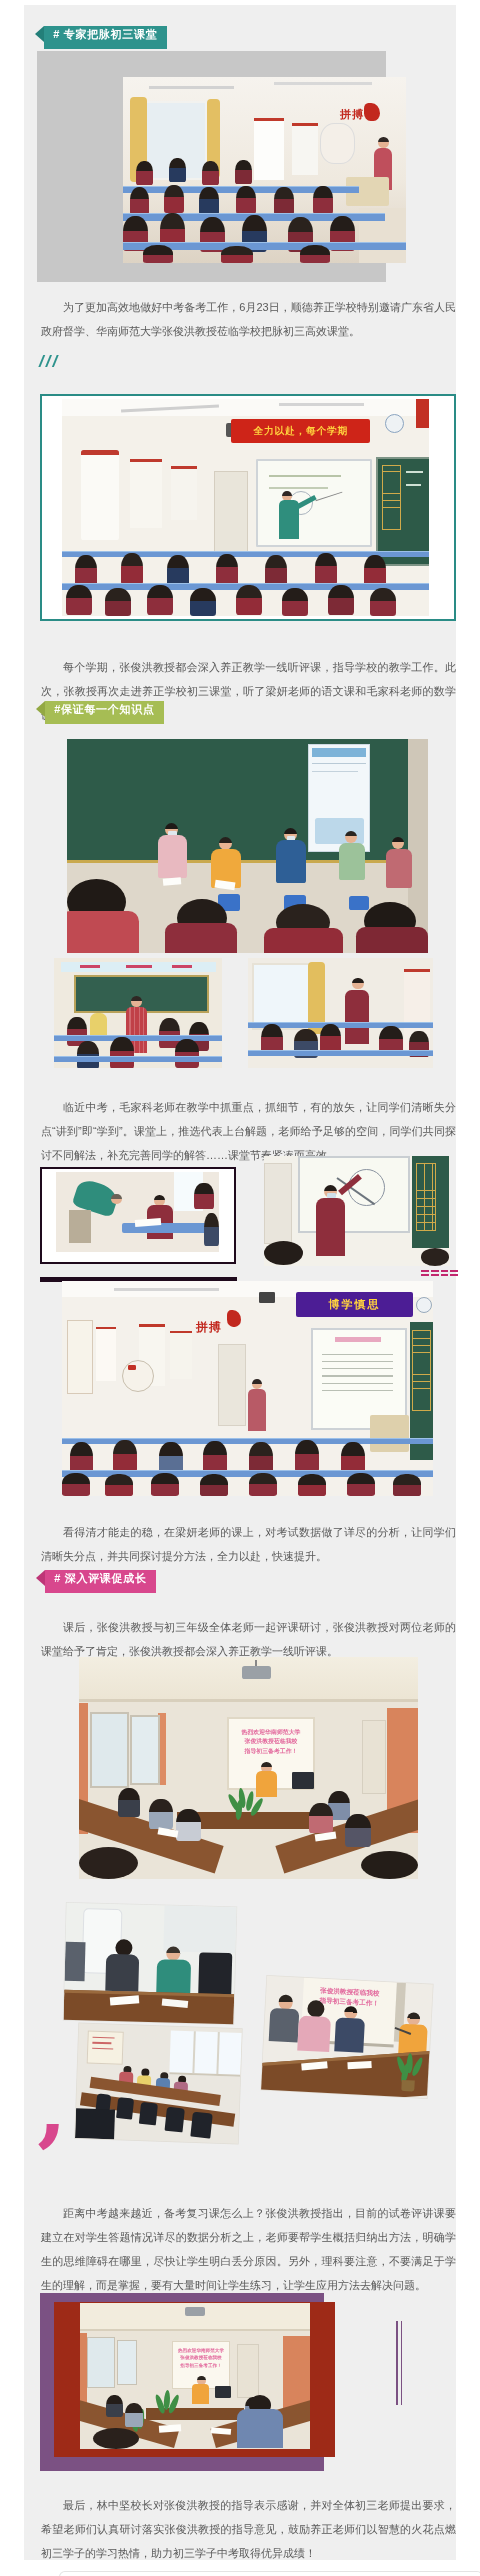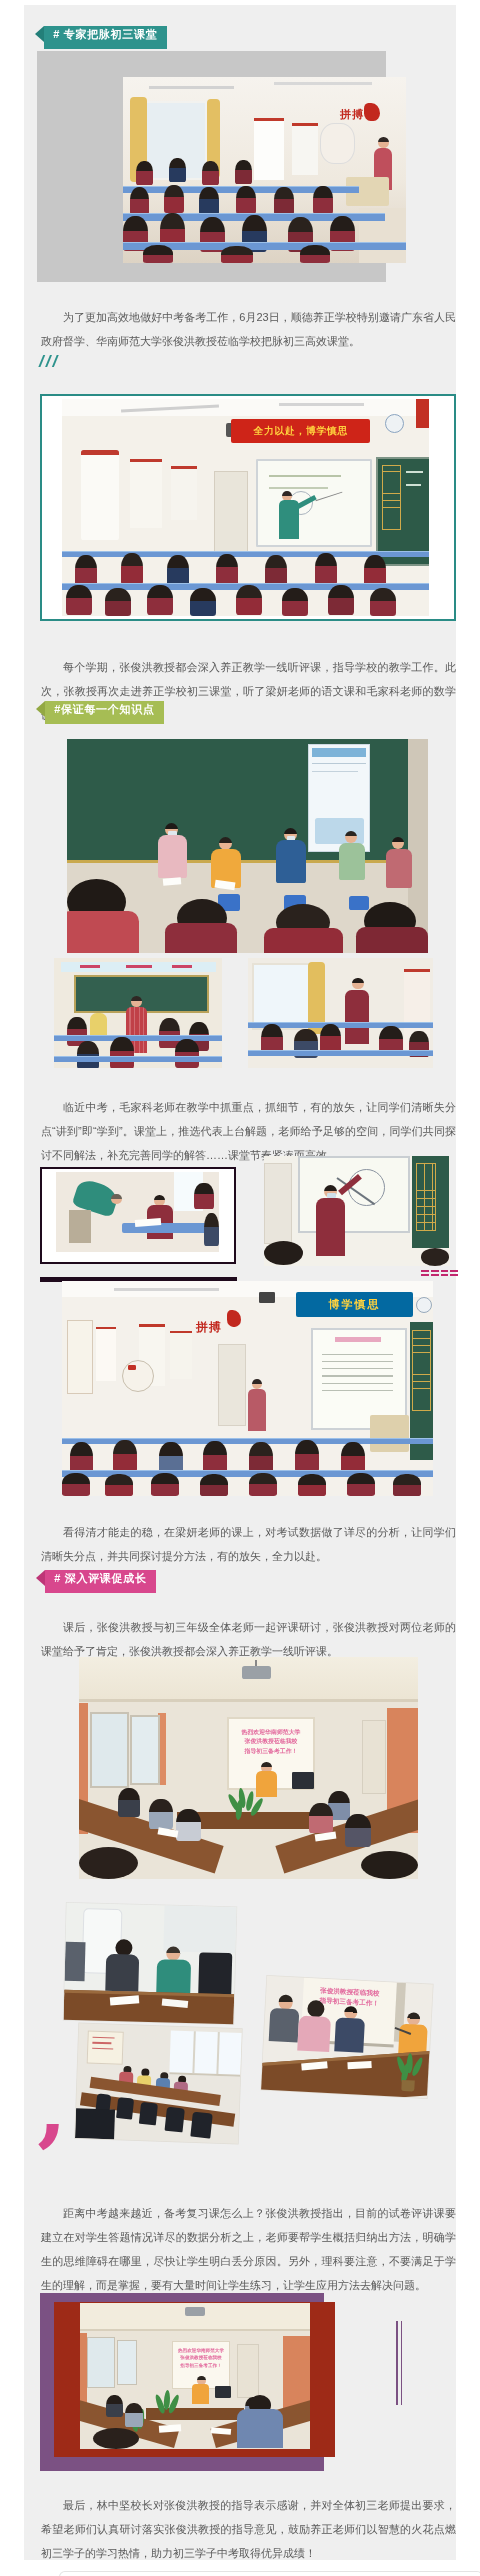--- a/index.html
+++ b/index.html
@@ -73,33 +73,33 @@
   <i class="pr" style="left:77px;top:140px;width:25px;height:35px;background:linear-gradient(#241d19 42%,#8e2e3c 0);"></i>
   <i class="pr" style="left:119px;top:138px;width:25px;height:37px;background:linear-gradient(#241d19 42%,#273a5e 0);"></i>
   <i class="pr" style="left:165px;top:140px;width:25px;height:35px;background:linear-gradient(#2a221d 42%,#7d2a36 0);"></i>
   <i class="pr" style="left:207px;top:139px;width:25px;height:35px;background:linear-gradient(#241d19 42%,#8e2e3c 0);"></i>
   <div class="desk" style="left:0;top:165px;width:283px;height:7.2px;"></div>
   <i class="pr" style="left:19.7px;top:168px;width:30px;height:18.4px;background:linear-gradient(#241d19 55%,#8e2e3c 0);"></i>
   <i class="pr" style="left:98px;top:169px;width:31.5px;height:17px;background:linear-gradient(#2a221d 55%,#932c38 0);"></i>
   <i class="pr" style="left:177px;top:168px;width:30px;height:18.4px;background:linear-gradient(#241d19 55%,#8e2e3c 0);"></i>
 </div>
 
-<p class="para" style="top:294px;">为了更加高效地做好中考备考工作，6月23日，顺德养正学校特别邀请广东省人民政府督学、华南师范大学张俊洪教授莅临学校把脉初三高效课堂。</p>
+<p class="para" style="top:284px;">为了更加高效地做好中考备考工作，6月23日，顺德养正学校特别邀请广东省人民政府督学、华南师范大学张俊洪教授莅临学校把脉初三高效课堂。</p>
 
 <span class="slashes" style="left:39px;top:352px;">///</span>
 
 <div class="abs" style="left:40px;top:394px;width:412px;height:223px;border:2px solid #2a8c86;background:#ffffff;">
   <div class="ph" style="left:20.3px;top:3.3px;width:367px;height:217px;background:#f4f1ea;">
     <i class="e" style="left:0;top:0;width:367px;height:17px;background:#fbfaf7;"></i>
     <i class="e" style="left:59px;top:7.9px;width:98px;height:3.3px;background:#cfcfcf;transform:rotate(-3deg);"></i>
     <i class="e" style="left:217px;top:3.9px;width:85px;height:3.3px;background:#d4d4d4;"></i>
     <i class="e" style="left:164px;top:23.6px;width:22px;height:14.4px;background:#555;border-radius:2px;"></i>
     <i class="e" style="left:354px;top:0;width:13px;height:29px;background:#c23024;"></i>
     <div class="e" style="left:169px;top:19.7px;width:139px;height:23.6px;background:#ce2418;border-radius:2px;text-align:center;">
-      <span style="color:#ffd23e;font-size:9.8px;font-weight:bold;line-height:23.6px;letter-spacing:0.7px;">全力以赴，博学慎思</span>
+      <span style="color:#ffd23e;font-size:9.8px;font-weight:bold;line-height:23.6px;letter-spacing:0.7px;">全力以赴，每个学期</span>
     </div>
     <i class="e hd" style="left:323px;top:14.4px;width:17px;height:17px;background:#eef2f4;border:1.3px solid #8aa4c0;"></i>
     <i class="e" style="left:18.4px;top:51px;width:38px;height:85px;background:#fbfaf6;border-top:5.2px solid #bf3a2e;border-radius:2.6px;"></i>
     <i class="e" style="left:68px;top:60px;width:31.5px;height:66px;background:#f8f6f0;border-top:3.9px solid #bf3a2e;"></i>
     <i class="e" style="left:109px;top:67px;width:26px;height:51px;background:#f6f4ee;border-top:3.3px solid #bf3a2e;"></i>
     <i class="e" style="left:152px;top:72px;width:31.5px;height:79px;background:#e9e5da;border:1.3px solid #d5cec0;"></i>
     <i class="e" style="left:194px;top:60px;width:112px;height:84px;background:#f9faf4;border:2.6px solid #cfd4d8;border-radius:1.3px;"></i>
     <i class="e" style="left:207px;top:76px;width:72px;height:1.3px;background:#b8c4a8;"></i>
     <i class="e" style="left:207px;top:88px;width:59px;height:1.3px;background:#c3cdb6;"></i>
     <i class="e hd" style="left:227px;top:92px;width:22px;height:22px;border:1.3px solid #aab4be;background:none;"></i>
@@ -241,21 +241,21 @@
 
 <div class="abs" style="left:421px;top:1270px;width:37px;height:5.9px;">
   <span class="eqrow" style="left:0;top:0;"></span>
   <span class="eqrow" style="left:0;top:3.9px;"></span>
 </div>
 
 <div class="ph" style="left:62px;top:1281px;width:371px;height:215px;background:#f4f1eb;">
   <i class="e" style="left:0;top:0;width:371px;height:15.7px;background:#fbfaf7;"></i>
   <i class="e" style="left:52px;top:6.6px;width:105px;height:3.3px;background:#d5d5d5;"></i>
   <i class="e" style="left:197px;top:10.5px;width:15.7px;height:11.8px;background:#444;border-radius:1.3px;"></i>
-  <div class="e" style="left:234px;top:10.5px;width:117px;height:25px;background:#0369a1;border-radius:2px;text-align:center;">
+  <div class="e" style="left:234px;top:10.5px;width:117px;height:25px;background:#4c1d95;border-radius:2px;text-align:center;">
     <span style="color:#ffd23e;font-size:11px;font-weight:bold;line-height:25px;letter-spacing:2px;">博学慎思</span>
   </div>
   <i class="e hd" style="left:354px;top:15.7px;width:14.4px;height:14.4px;background:#eef2f5;border:1.3px solid #9ab;"></i>
   <i class="e" style="left:5.2px;top:39px;width:23.6px;height:72px;background:#f7f3ea;border:1.3px solid #d8cab8;"></i>
   <i class="e" style="left:34px;top:46px;width:19.7px;height:52px;background:#fcf9f4;border-top:2.6px solid #c0392b;"></i>
   <i class="e" style="left:77px;top:43px;width:26px;height:59px;background:#f8f6f0;border-top:3.3px solid #c0392b;"></i>
   <i class="e" style="left:108px;top:50px;width:22px;height:46px;background:#f6f4ed;border-top:2.6px solid #c0392b;"></i>
   <i class="e hd" style="left:60px;top:79px;width:30px;height:30px;background:#f6f2ea;border:1.3px solid #c8bfae;"></i>
   <i class="e" style="left:66px;top:84px;width:7.9px;height:5.2px;background:#c23024;border-radius:1.3px;"></i>
   <span class="e" style="left:134px;top:39px;font-size:11.8px;font-weight:bold;color:#c2281e;letter-spacing:1.3px;">拼搏</span>
@@ -281,21 +281,21 @@
   <i class="pr" style="left:0px;top:192px;width:27.6px;height:23px;background:linear-gradient(#241d19 50%,#8e2e3c 0);"></i>
   <i class="pr" style="left:43px;top:193px;width:27.6px;height:21.7px;background:linear-gradient(#2a221d 50%,#932c38 0);"></i>
   <i class="pr" style="left:89px;top:192px;width:27.6px;height:23px;background:linear-gradient(#241d19 50%,#8e2e3c 0);"></i>
   <i class="pr" style="left:138px;top:193px;width:27.6px;height:21.7px;background:linear-gradient(#241d19 50%,#7d2a36 0);"></i>
   <i class="pr" style="left:187px;top:192px;width:27.6px;height:23px;background:linear-gradient(#2a221d 50%,#8e2e3c 0);"></i>
   <i class="pr" style="left:236px;top:193px;width:27.6px;height:21.7px;background:linear-gradient(#241d19 50%,#932c38 0);"></i>
   <i class="pr" style="left:285px;top:192px;width:27.6px;height:23px;background:linear-gradient(#241d19 50%,#8e2e3c 0);"></i>
   <i class="pr" style="left:331px;top:193px;width:27.6px;height:21.7px;background:linear-gradient(#2a221d 50%,#7d2a36 0);"></i>
 </div>
 
-<p class="para" style="top:1509px;">看得清才能走的稳，在梁妍老师的课上，对考试数据做了详尽的分析，让同学们清晰失分点，并共同探讨提分方法，有的放矢，全力以赴。</p>
+<p class="para" style="top:1509px;">看得清才能走的稳，在梁妍老师的课上，对考试数据做了详尽的分析，让同学们清晰失分点，并共同探讨提分方法，全力以赴，快速提升。</p>
 
 <div class="tag" style="left:36px;top:1570px;">
   <span class="tip" style="border-right:9.2px solid #be3577;"></span>
   <span class="bd" style="background:#d8478d;"># 深入评课促成长</span>
 </div>
 
 <p class="para" style="top:1604px;">课后，张俊洪教授与初三年级全体老师一起评课研讨，张俊洪教授对两位老师的课堂给予了肯定，张俊洪教授都会深入养正教学一线听评课。</p>
 
 <div class="ph" style="left:79px;top:1657px;width:339px;height:222px;background:#eae4d8;">
   <i class="e" style="left:0;top:0;width:339px;height:42px;background:linear-gradient(#f3eee1,#ece5d4);"></i>

